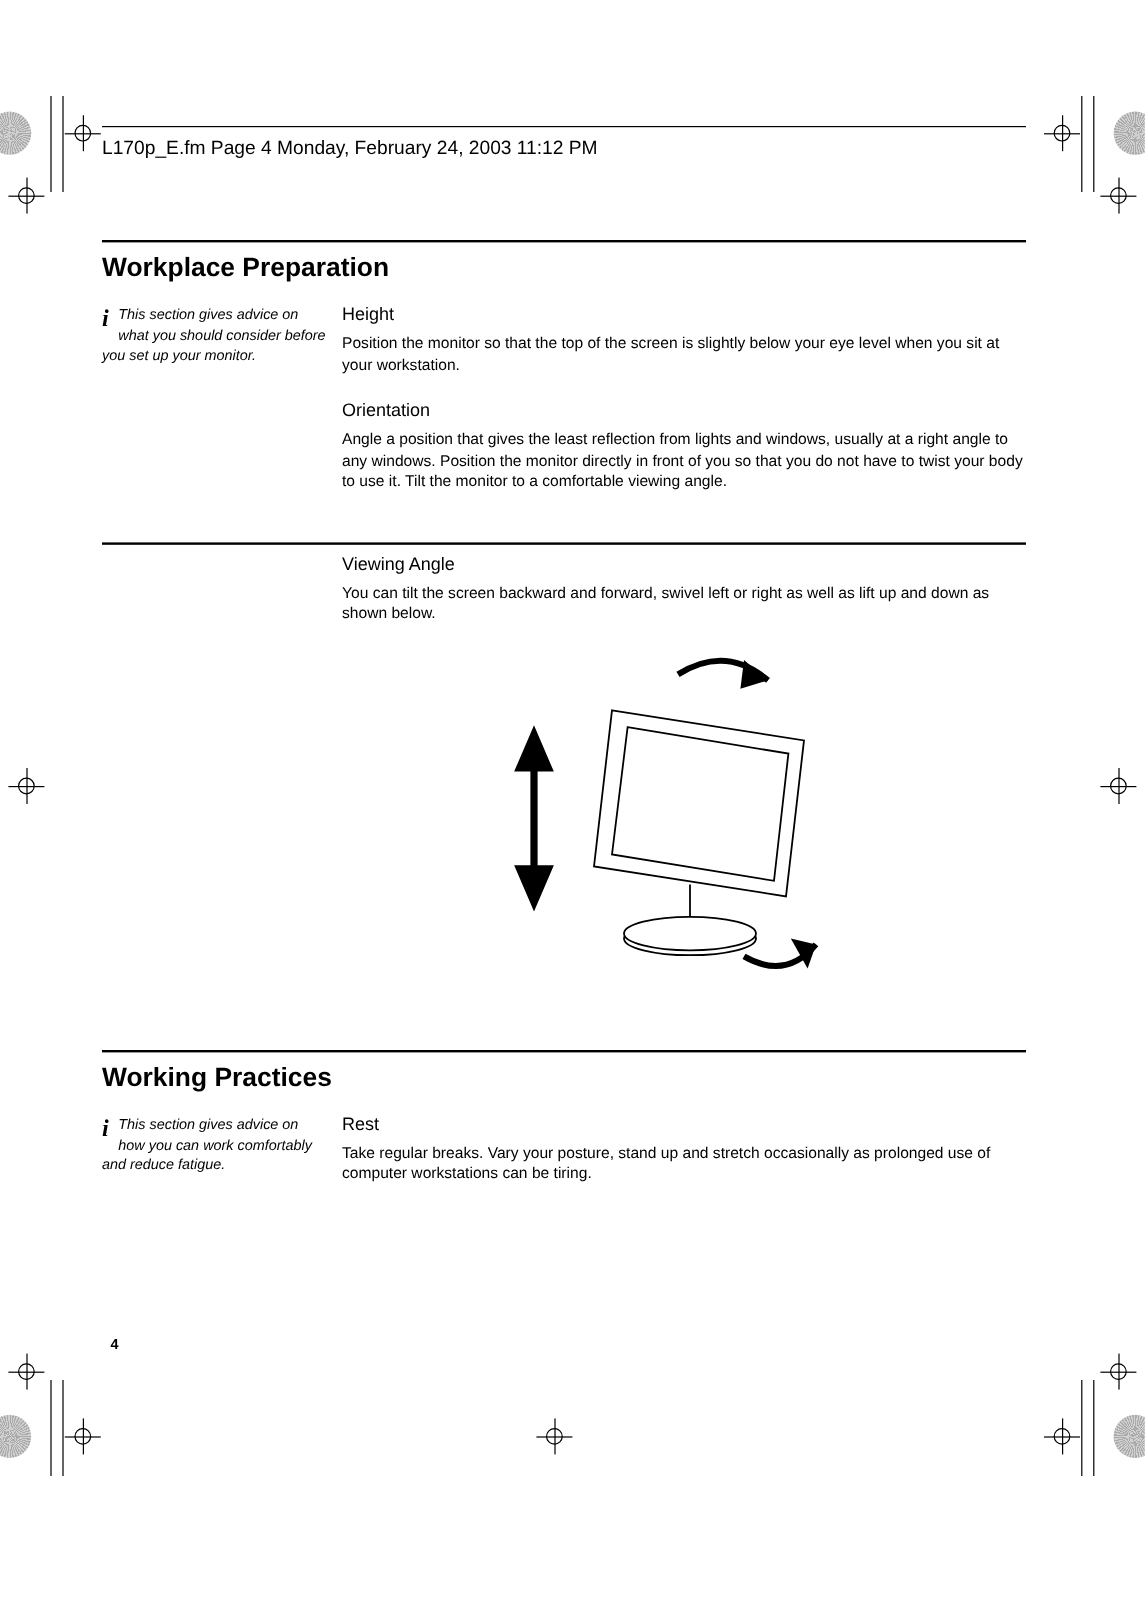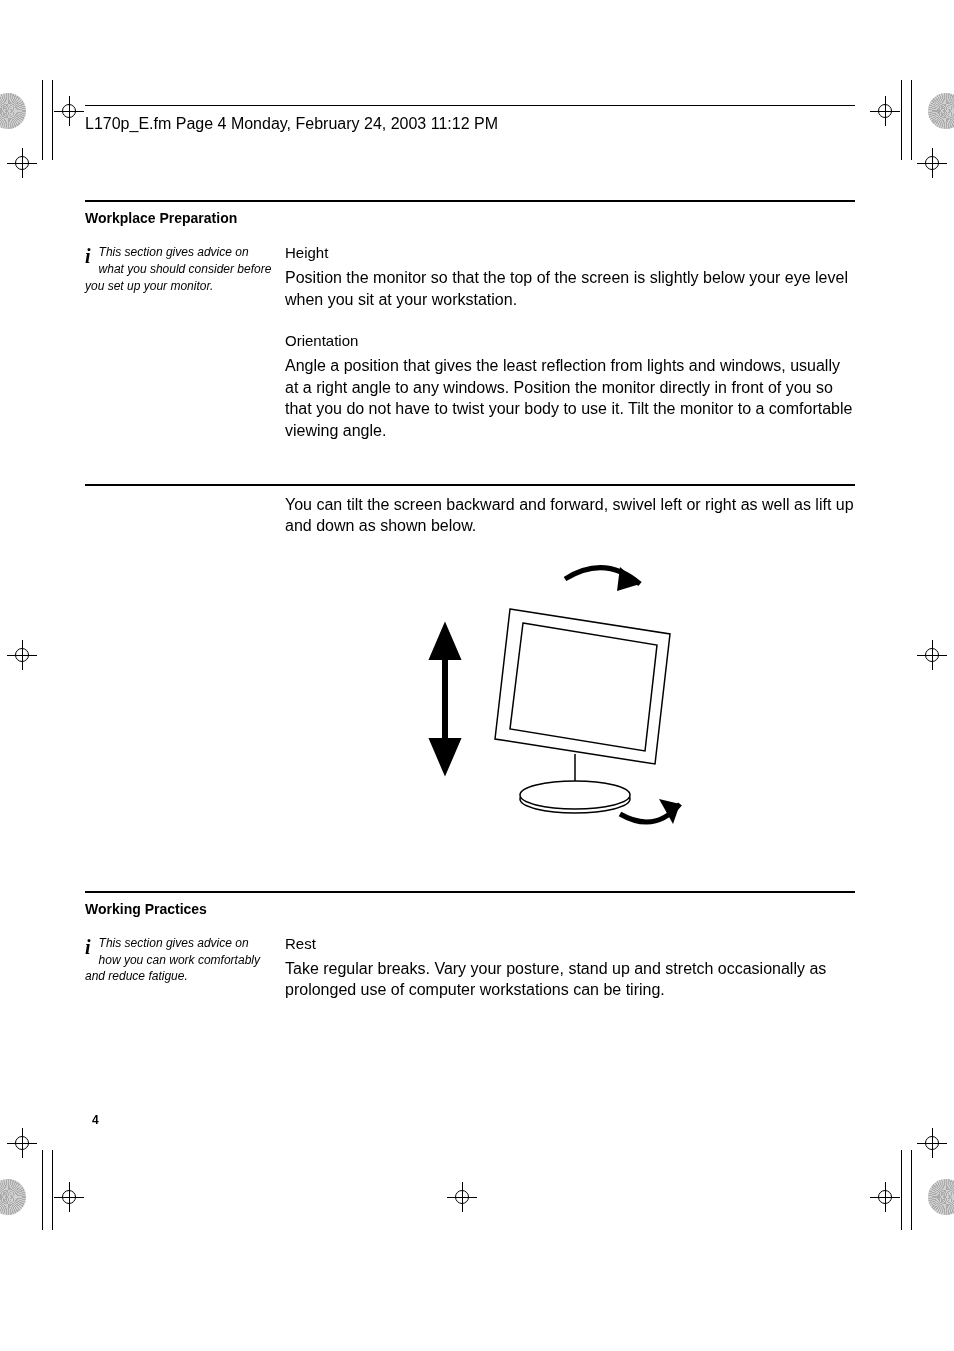--- a/index.html
+++ b/index.html
@@ -33,21 +33,21 @@
   }
   .section {
     margin-bottom: 20px;
   }
   .section-rule {
     border: none;
     border-top: 2px solid #000;
     margin-bottom: 8px;
   }
   .section-title {
-    font-size: 14px;
+    font-size: 22px;
     font-weight: bold;
     margin-bottom: 18px;
     font-family: Arial, Helvetica, sans-serif;
   }
   .columns {
     display: flex;
     align-items: flex-start;
   }
   .sidebar {
     width: 200px;
@@ -69,21 +69,21 @@
   .main {
     flex: 1;
   }
   .subheading {
     font-size: 15px;
     font-weight: normal;
     margin-bottom: 6px;
     margin-top: 0;
   }
   .body-text {
-    font-size: 16px;
+    font-size: 13px;
     line-height: 1.35;
     margin-bottom: 22px;
   }
   .figure {
     text-align: center;
     margin: 12px 0 28px 0;
   }
   .page-number {
     position: absolute;
     left: 92px;
@@ -159,20 +159,21 @@
         <div class="body-text">Angle a position that gives the least reflection from lights and windows, usually at a right angle to any windows. Position the monitor directly in front of you so that you do not have to twist your body to use it. Tilt the monitor to a comfortable viewing angle.</div>
       </div>
     </div>
   </div>
 
   <div class="section">
     <hr class="section-rule">
     <div class="columns">
       <div class="sidebar"></div>
       <div class="main">
+        <div class="subheading">Viewing Angle</div>
         <div class="body-text" style="margin-bottom:10px">You can tilt the screen backward and forward, swivel left or right as well as lift up and down as shown below.</div>
         <div class="figure">
           <svg width="310" height="290" viewBox="0 0 310 290">
 
             <g stroke="#000" stroke-width="6" fill="#000">
               <line x1="30" y1="100" x2="30" y2="200"></line>
               <polygon points="30,80 18,108 42,108"></polygon>
               <polygon points="30,220 18,192 42,192"></polygon>
             </g>
 

